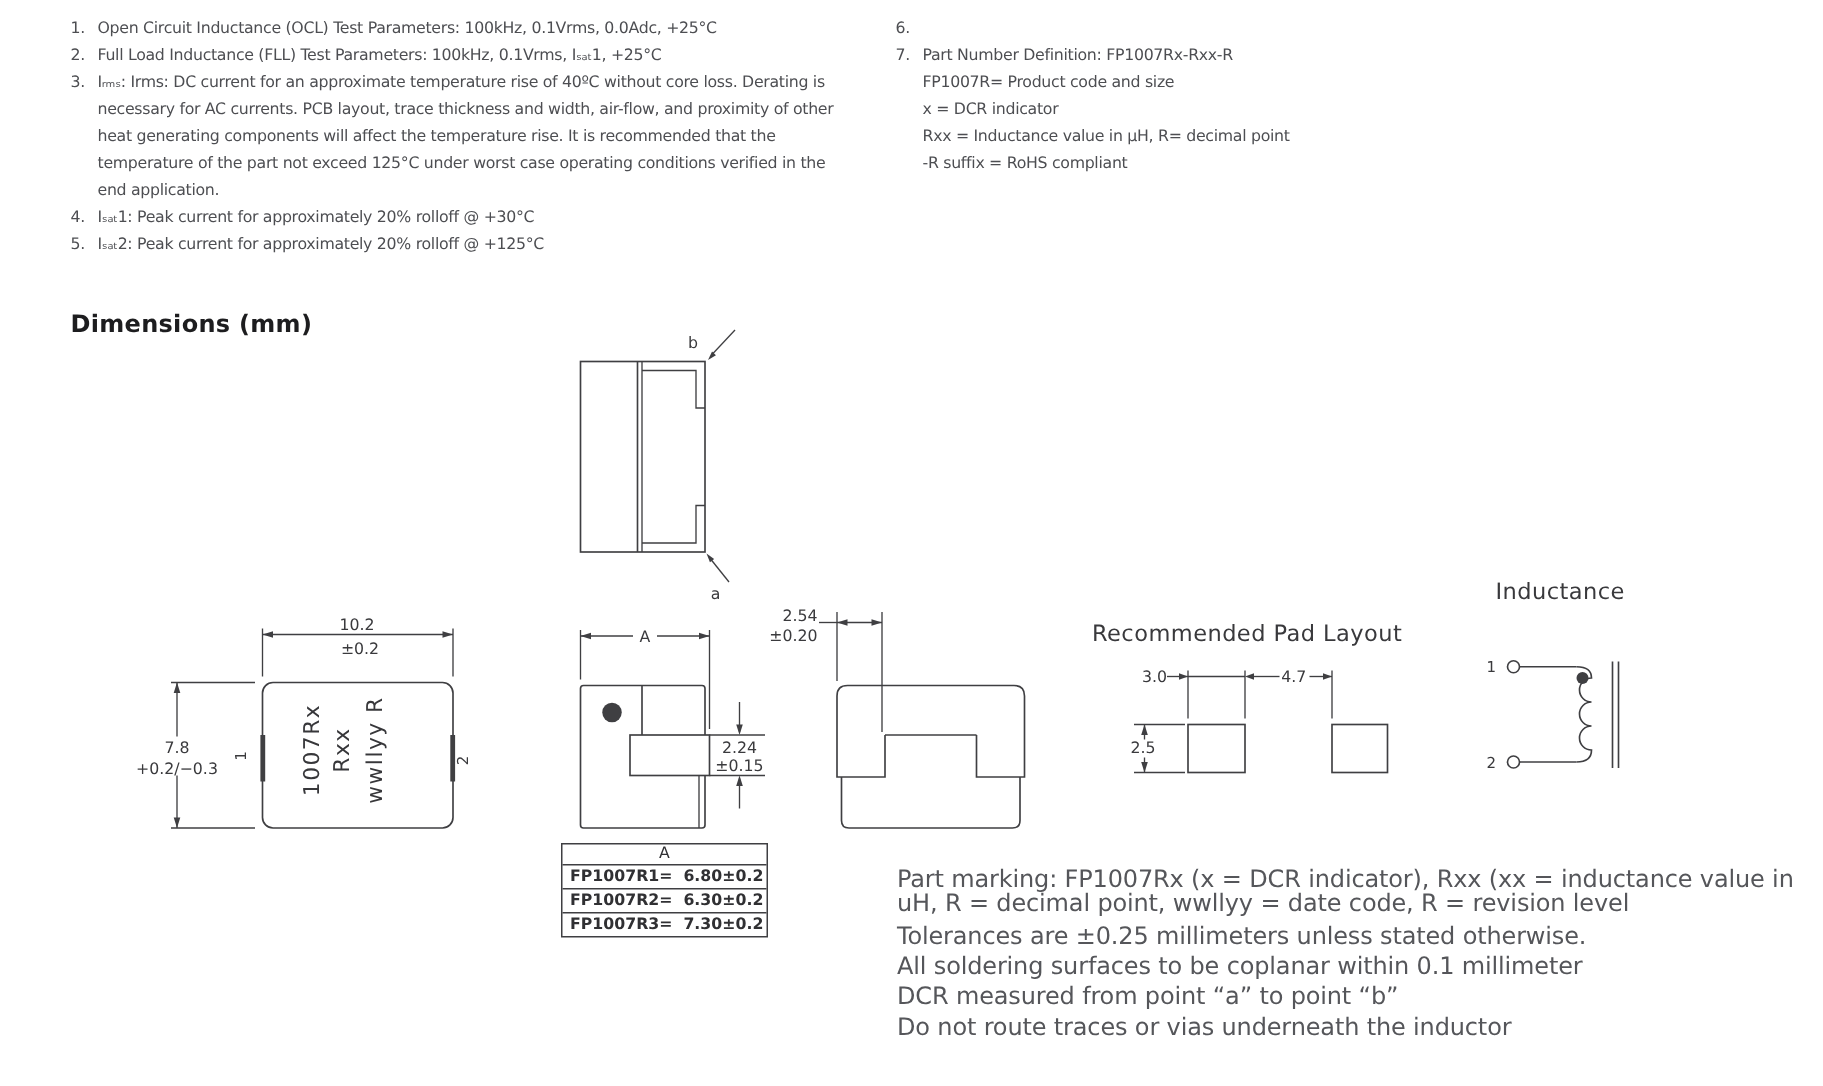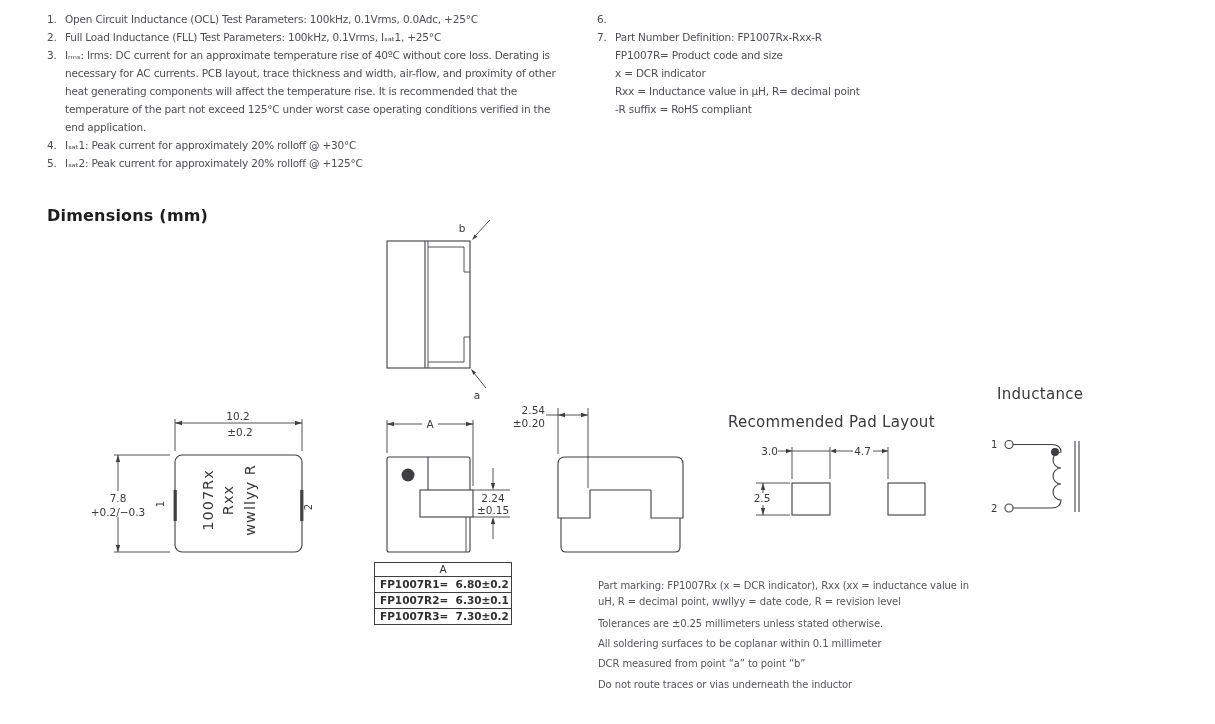--- a/index.html
+++ b/index.html
@@ -21,21 +21,21 @@
   svg text{fill:#3a3a3d;font-family:"DejaVu Sans","Liberation Sans",sans-serif;font-size:10.5px;}
   svg .marking{font-size:14.5px;letter-spacing:1px;fill:#37373a;}
   svg .pin{font-size:10px;}
   
   .dim-table{position:absolute;left:374px;top:562px;width:136px;border:1.2px solid #3f3f42;
              font-size:10.5px;color:#303033;background:#fff;}
   .dim-table .hdr{text-align:center;border-bottom:1.2px solid #3f3f42;line-height:13px;height:13px;}
   .dim-table .row{border-bottom:1.2px solid #3f3f42;line-height:15px;height:15px;padding-left:5px;white-space:pre;font-weight:bold;}
   .dim-table .row:last-child{border-bottom:none;}
   
-  .pm-block{position:absolute;left:598px;top:578px;width:600px;font-size:10px;color:#55565a;letter-spacing:-0.1px;}
+  .pm-block{position:absolute;left:598px;top:578px;width:600px;font-size:16px;color:#55565a;letter-spacing:-0.1px;}
   .pm-para{white-space:pre-line;line-height:15.5px;margin-bottom:5px;}
   .pm-line{line-height:20.2px;white-space:nowrap;}
 </style>
 </head>
 <body>
 
 <div class="page">
 
   <div class="notes" style="left:47px;top:10px;width:545px;">
     <div class="note">
@@ -162,21 +162,21 @@
     <path class="ln" d="M53,90 L53,64 Q53,57 60,57 L171,57 Q178,57 178,64 L178,90"></path>
     <line class="ln" x1="85" y1="90" x2="146" y2="90"></line>
     <path class="ln" d="M53,90 L53,118 L85,118 L85,90"></path>
     <path class="ln" d="M178,90 L178,118 L146,118 L146,90"></path>
     <path class="ln" d="M56,118 L56,147 Q56,152 61,152 L170,152 Q175,152 175,147 L175,118"></path>
   </svg>
 
   <div class="dim-table">
     <div class="hdr">A</div>
     <div class="row">FP1007R1=  6.80±0.2</div>
-    <div class="row">FP1007R2=  6.30±0.1</div>
+    <div class="row">FP1007R2=  6.30±0.2</div>
     <div class="row">FP1007R3=  7.30±0.2</div>
   </div>
 
   <div class="sec-title" style="left:728px;top:385px;margin-top:28px;">Recommended Pad Layout</div>
   <svg style="left:745px;top:435px;" width="195" height="100" viewBox="0 0 195 100">
     <rect class="ln" x="47" y="48" width="38" height="32"></rect>
     <rect class="ln" x="143" y="48" width="37" height="32"></rect>
     <line class="thin" x1="47" y1="44" x2="47" y2="12"></line>
     <line class="thin" x1="85" y1="44" x2="85" y2="12"></line>
     <line class="thin" x1="143" y1="44" x2="143" y2="12"></line>

